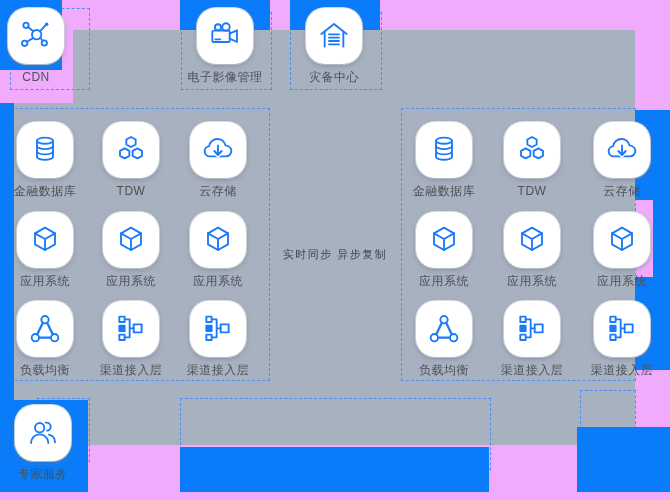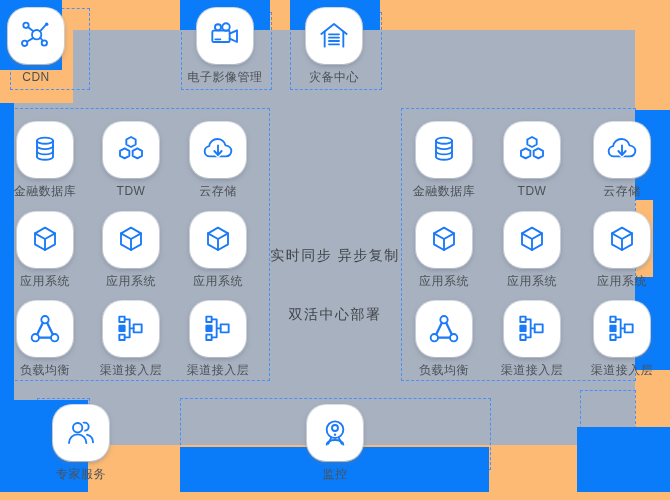--- a/index.html
+++ b/index.html
@@ -1,37 +1,37 @@
 <!DOCTYPE html>
 <html><head>
 <meta charset="utf-8">
 <style>
   html,body{margin:0;padding:0;background:#fff;}
   #stage{
     position:relative;width:670px;height:500px;overflow:hidden;
-    background:#fdba74;
+    background:#f0abfc;
     font-family:"Liberation Sans","DejaVu Sans",sans-serif;
   }
   
   .gray{position:absolute;background:#a8b1bf;z-index:0;}
   .dashbox{position:absolute;border:1px dashed #4a90f8;z-index:1;}
   .blue{position:absolute;background:#0a7cfa;z-index:2;}
   
   .node{position:absolute;width:86px;text-align:center;z-index:3;}
   .tile{
     width:56px;height:56px;margin:0 auto;background:#ffffff;border-radius:19px;
     box-shadow:0 2px 5px rgba(104,116,136,.55),0 0 0 1px rgba(235,238,243,.9);
     display:flex;align-items:center;justify-content:center;
   }
   .icon{width:32px;height:32px;stroke:#1a7af8;fill:none;stroke-width:2.8;
         stroke-linecap:round;stroke-linejoin:round;display:block;}
   .nlabel{display:block;margin-top:6px;font-size:12px;line-height:14px;
           color:#4b5056;letter-spacing:.5px;white-space:nowrap;}
   .center-text{position:absolute;left:240px;width:190px;text-align:center;z-index:3;
-               font-size:14px;font-weight:500;color:#3f444a;letter-spacing:1.5px;white-space:nowrap;}
+               font-size:11px;font-weight:500;color:#3f444a;letter-spacing:1.5px;white-space:nowrap;}
   #sprite{position:absolute;width:0;height:0;overflow:hidden;}
 </style>
 </head>
 <body>
 
 <div id="stage">
 
   <svg id="sprite" aria-hidden="true">
     <symbol id="i-cdn" viewBox="0 0 48 48">
       <circle cx="25" cy="22" r="7"></circle>
@@ -235,21 +235,20 @@
   <div class="node" style="left:175px;top:301px;">
     <div class="tile">
         <svg class="icon">
           <use href="#i-channel"></use>
         </svg>
       </div>
     <span class="nlabel">渠道接入层</span>
   </div>
 
   <div class="center-text" style="top:247px;">实时同步  异步复制</div>
-  <div class="center-text" style="top:306px;">双活中心部署</div>
 
   <div class="node" style="left:401px;top:122px;">
     <div class="tile">
         <svg class="icon">
           <use href="#i-db"></use>
         </svg>
       </div>
     <span class="nlabel">金融数据库</span>
   </div>
   <div class="node" style="left:489px;top:122px;">
@@ -310,30 +309,22 @@
   </div>
   <div class="node" style="left:579px;top:301px;">
     <div class="tile">
         <svg class="icon">
           <use href="#i-channel"></use>
         </svg>
       </div>
     <span class="nlabel">渠道接入层</span>
   </div>
 
-  <div class="node" style="left:0px;top:405px;padding-left:38px;">
+  <div class="node" style="left:0px;top:405px;">
     <div class="tile">
         <svg class="icon">
           <use href="#i-users"></use>
         </svg>
       </div>
     <span class="nlabel">专家服务</span>
   </div>
-  <div class="node" style="left:292px;top:405px;">
-    <div class="tile">
-        <svg class="icon">
-          <use href="#i-webcam"></use>
-        </svg>
-      </div>
-    <span class="nlabel">监控</span>
-  </div>
 
 </div>
 
 </body></html>

